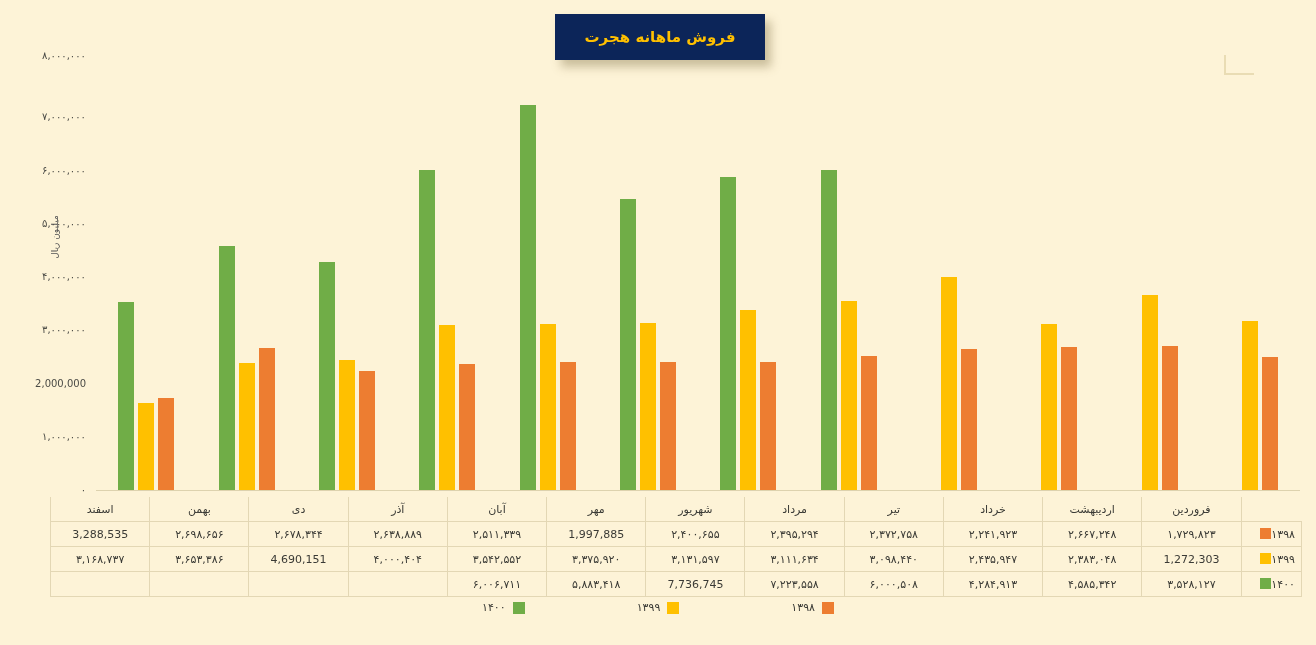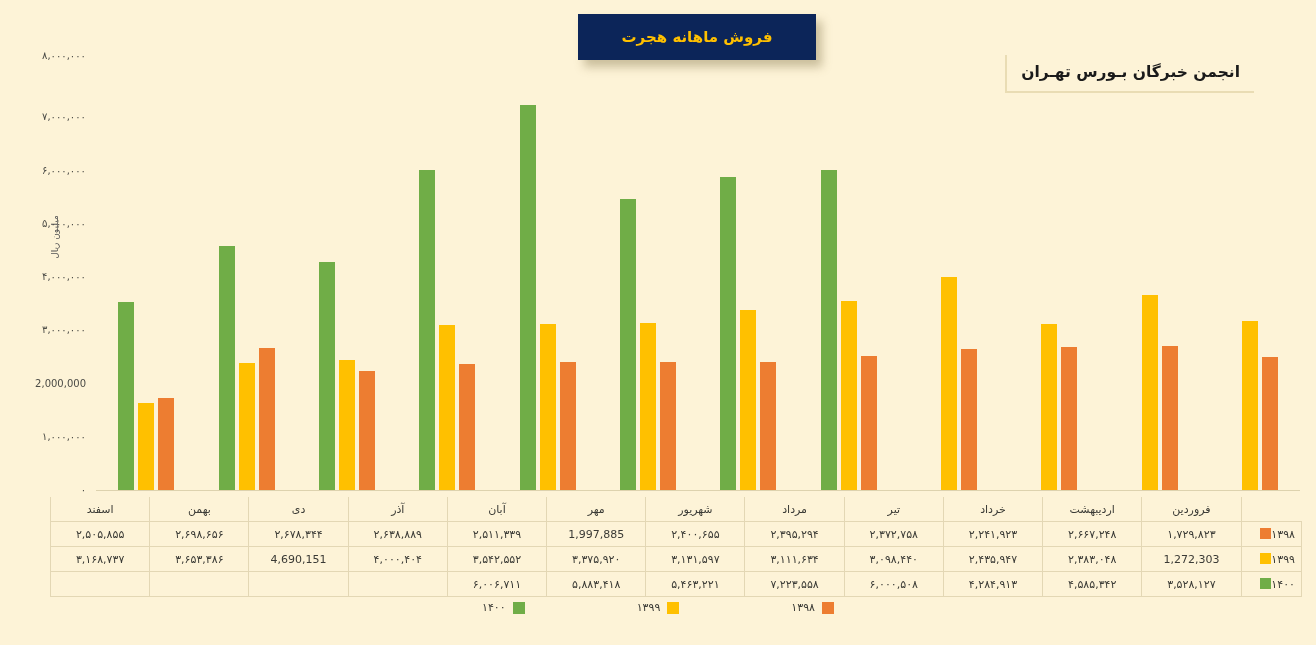--- a/index.html
+++ b/index.html
@@ -15,33 +15,32 @@
     overflow: hidden;
     position: relative;
     color: #3a3a35;
   }
 
   
   #title-banner {
     position: absolute;
     left: 555px;
     top: 14px;
-    width: 238px;
+    width: 210px;
     height: 46px;
     background: #0C2559;
     color: #FFC000;
     display: flex;
     align-items: center;
     justify-content: center;
     font-size: 15px;
     font-weight: bold;
     letter-spacing: 0.5px;
     box-shadow: 6px 7px 9px rgba(120,105,60,0.38);
     z-index: 6;
-    margin-left: 23px;
   }
 
   
   #brand-block {
     position: absolute;
     right: 62px;
     top: 55px;
     padding: 8px 14px 10px 14px;
     border-left: 2px solid #e9dcb4;
     border-bottom: 2px solid #e9dcb4;
@@ -194,21 +193,20 @@
   .legend-box.s2 { background: #70AD47; }
 </style>
 </head>
 <body>
 
 <div id="title-banner">
   <span>فروش ماهانه هجرت</span>
 </div>
 
 <div id="brand-block">
-  <div id="brand-title">انجمن خبرگان بـورس تهـران</div>
 </div>
 
 <div id="plot-wrap">
   <div id="y-axis-title">میلیون ریال</div>
   <div id="y-ticks">
       <div class="y-tick" style="top: 485px;">۰</div>
       <div class="y-tick" style="top: 431.75px;">۱,۰۰۰,۰۰۰</div>
       <div class="y-tick" style="top: 378.5px;">2,000,000</div>
       <div class="y-tick" style="top: 325.25px;">۳,۰۰۰,۰۰۰</div>
       <div class="y-tick" style="top: 272px;">۴,۰۰۰,۰۰۰</div>
@@ -305,21 +303,21 @@
         <td>۲,۶۶۷,۲۴۸</td>
         <td>۲,۲۴۱,۹۲۳</td>
         <td>۲,۳۷۲,۷۵۸</td>
         <td>۲,۳۹۵,۲۹۴</td>
         <td>۲,۴۰۰,۶۵۵</td>
         <td>1,997,885</td>
         <td>۲,۵۱۱,۳۳۹</td>
         <td>۲,۶۳۸,۸۸۹</td>
         <td>۲,۶۷۸,۳۴۴</td>
         <td>۲,۶۹۸,۶۵۶</td>
-        <td>۲,۵۰۵,۸۵۵</td>
+        <td>3,288,535</td>
       </tr>
       <tr>
         <td class="label-cell"><span class="ser-name">۱۳۹۹</span><span class="swatch s1"></span></td>
         <td>1,272,303</td>
         <td>۲,۳۸۳,۰۴۸</td>
         <td>۲,۴۳۵,۹۴۷</td>
         <td>۳,۰۹۸,۴۴۰</td>
         <td>۳,۱۱۱,۶۳۴</td>
         <td>۳,۱۳۱,۵۹۷</td>
         <td>۳,۳۷۵,۹۲۰</td>
@@ -329,21 +327,21 @@
         <td>۳,۶۵۳,۳۸۶</td>
         <td>۳,۱۶۸,۷۳۷</td>
       </tr>
       <tr>
         <td class="label-cell"><span class="ser-name">۱۴۰۰</span><span class="swatch s2"></span></td>
         <td>۳,۵۲۸,۱۲۷</td>
         <td>۴,۵۸۵,۳۴۲</td>
         <td>۴,۲۸۴,۹۱۳</td>
         <td>۶,۰۰۰,۵۰۸</td>
         <td>۷,۲۲۳,۵۵۸</td>
-        <td>۵,۴۶۳,۲۲۱</td>
+        <td>7,736,745</td>
         <td>۵,۸۸۳,۴۱۸</td>
         <td>۶,۰۰۶,۷۱۱</td>
         <td></td>
         <td></td>
         <td></td>
         <td></td>
       </tr>
     </tbody>
 </table>
 

